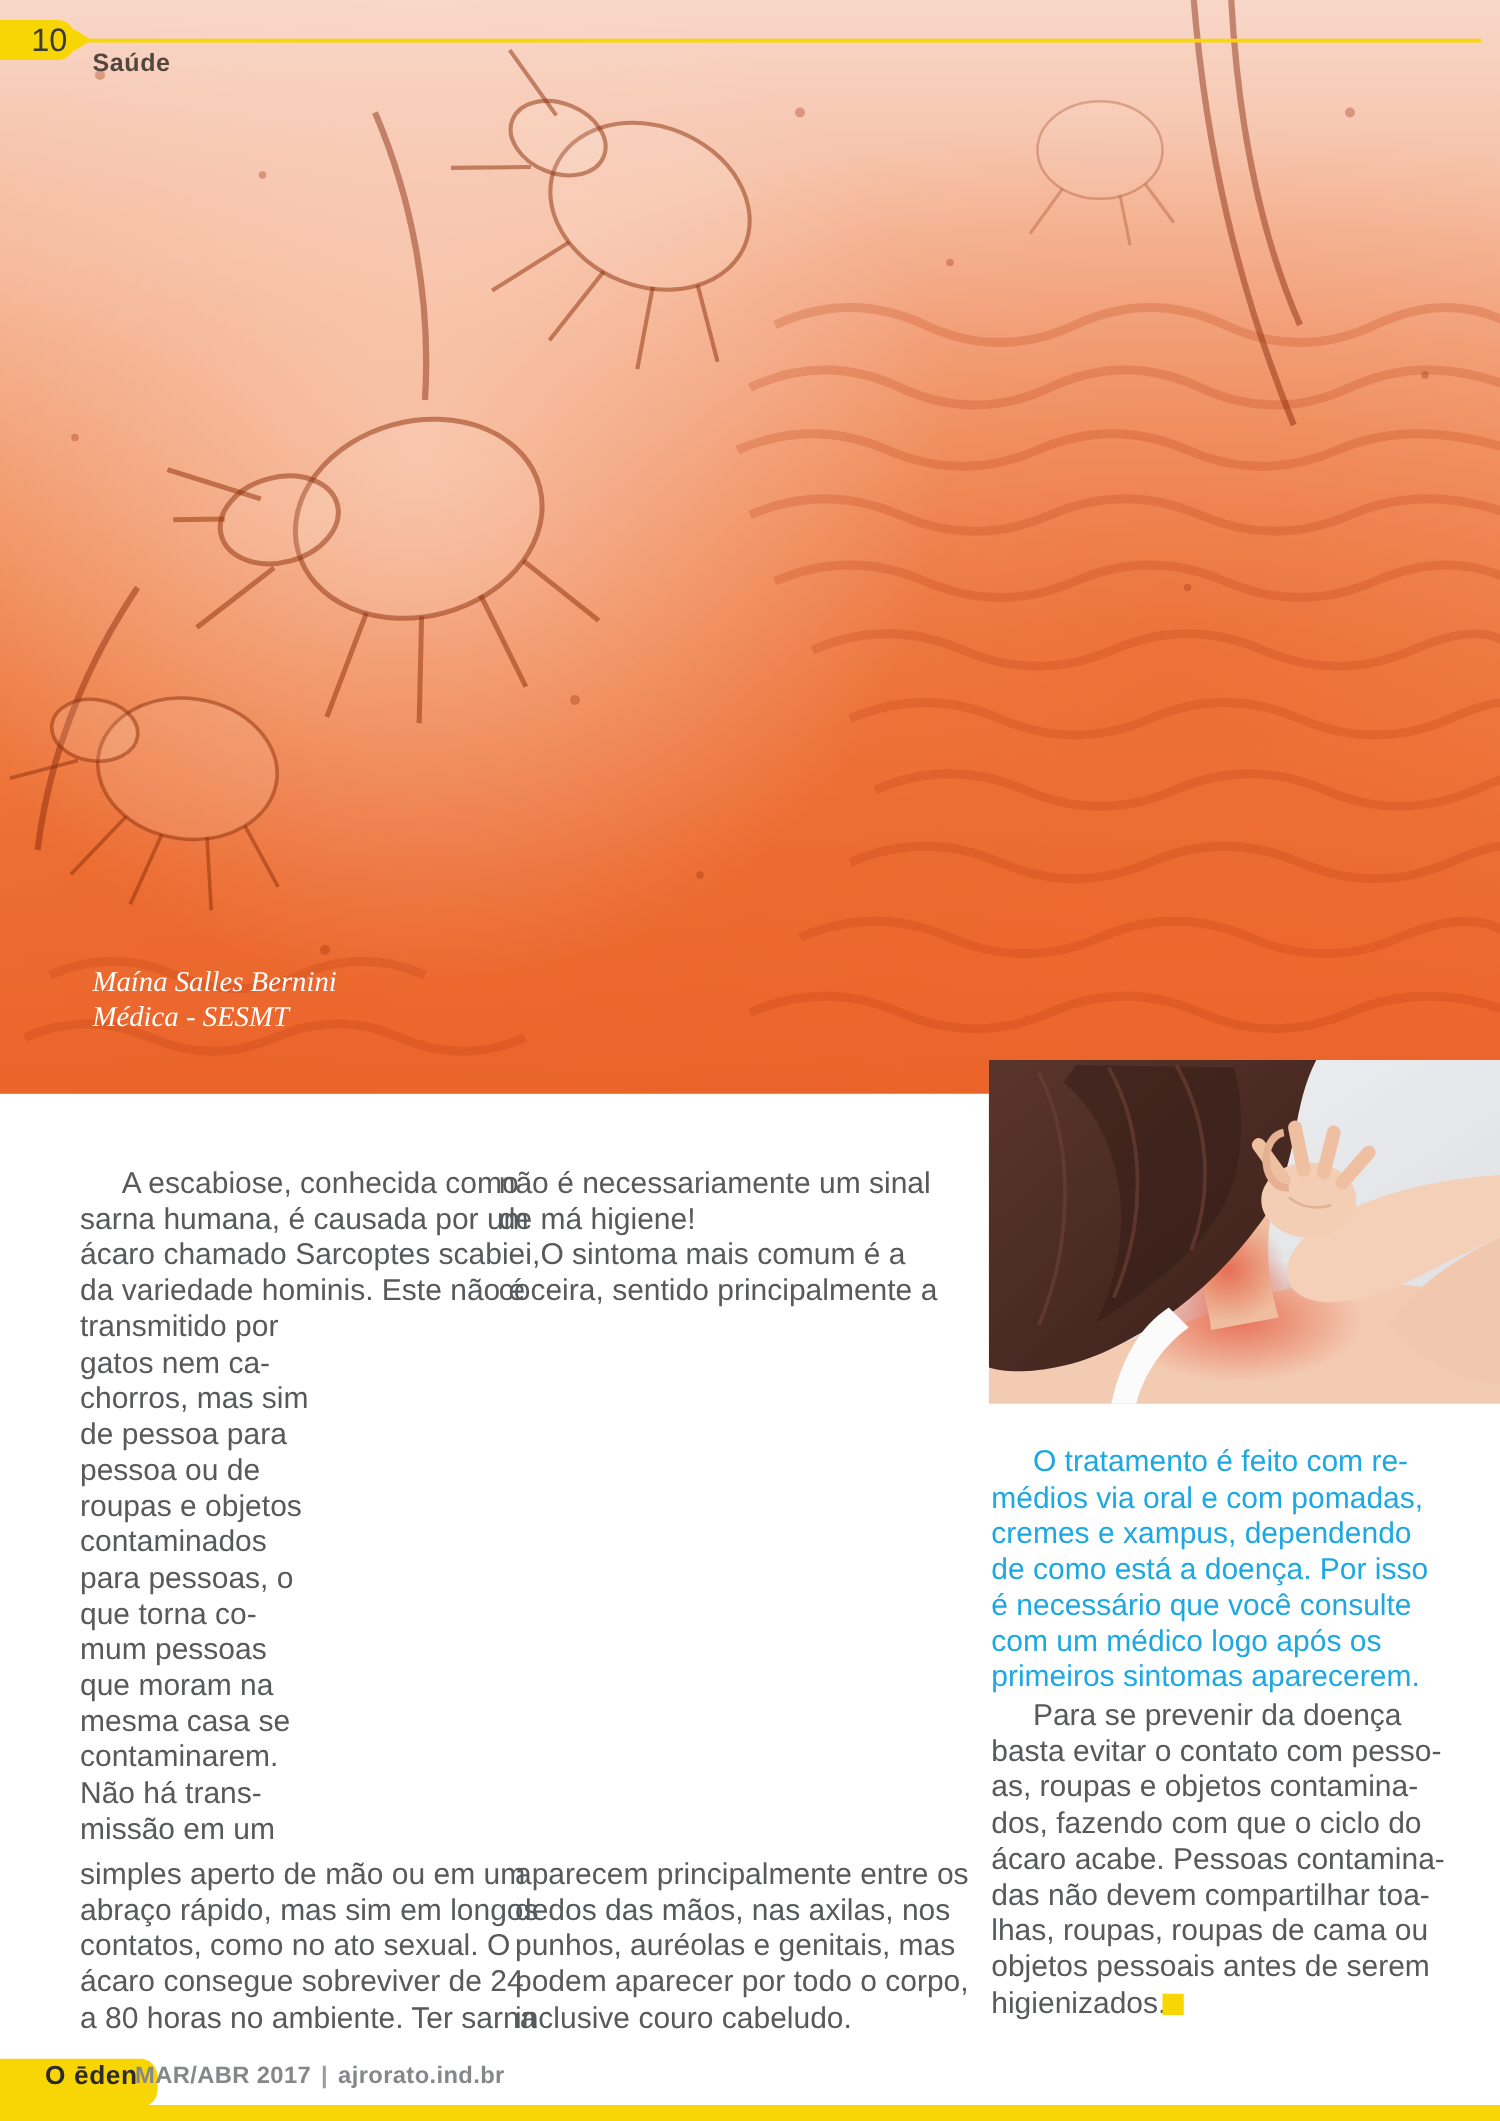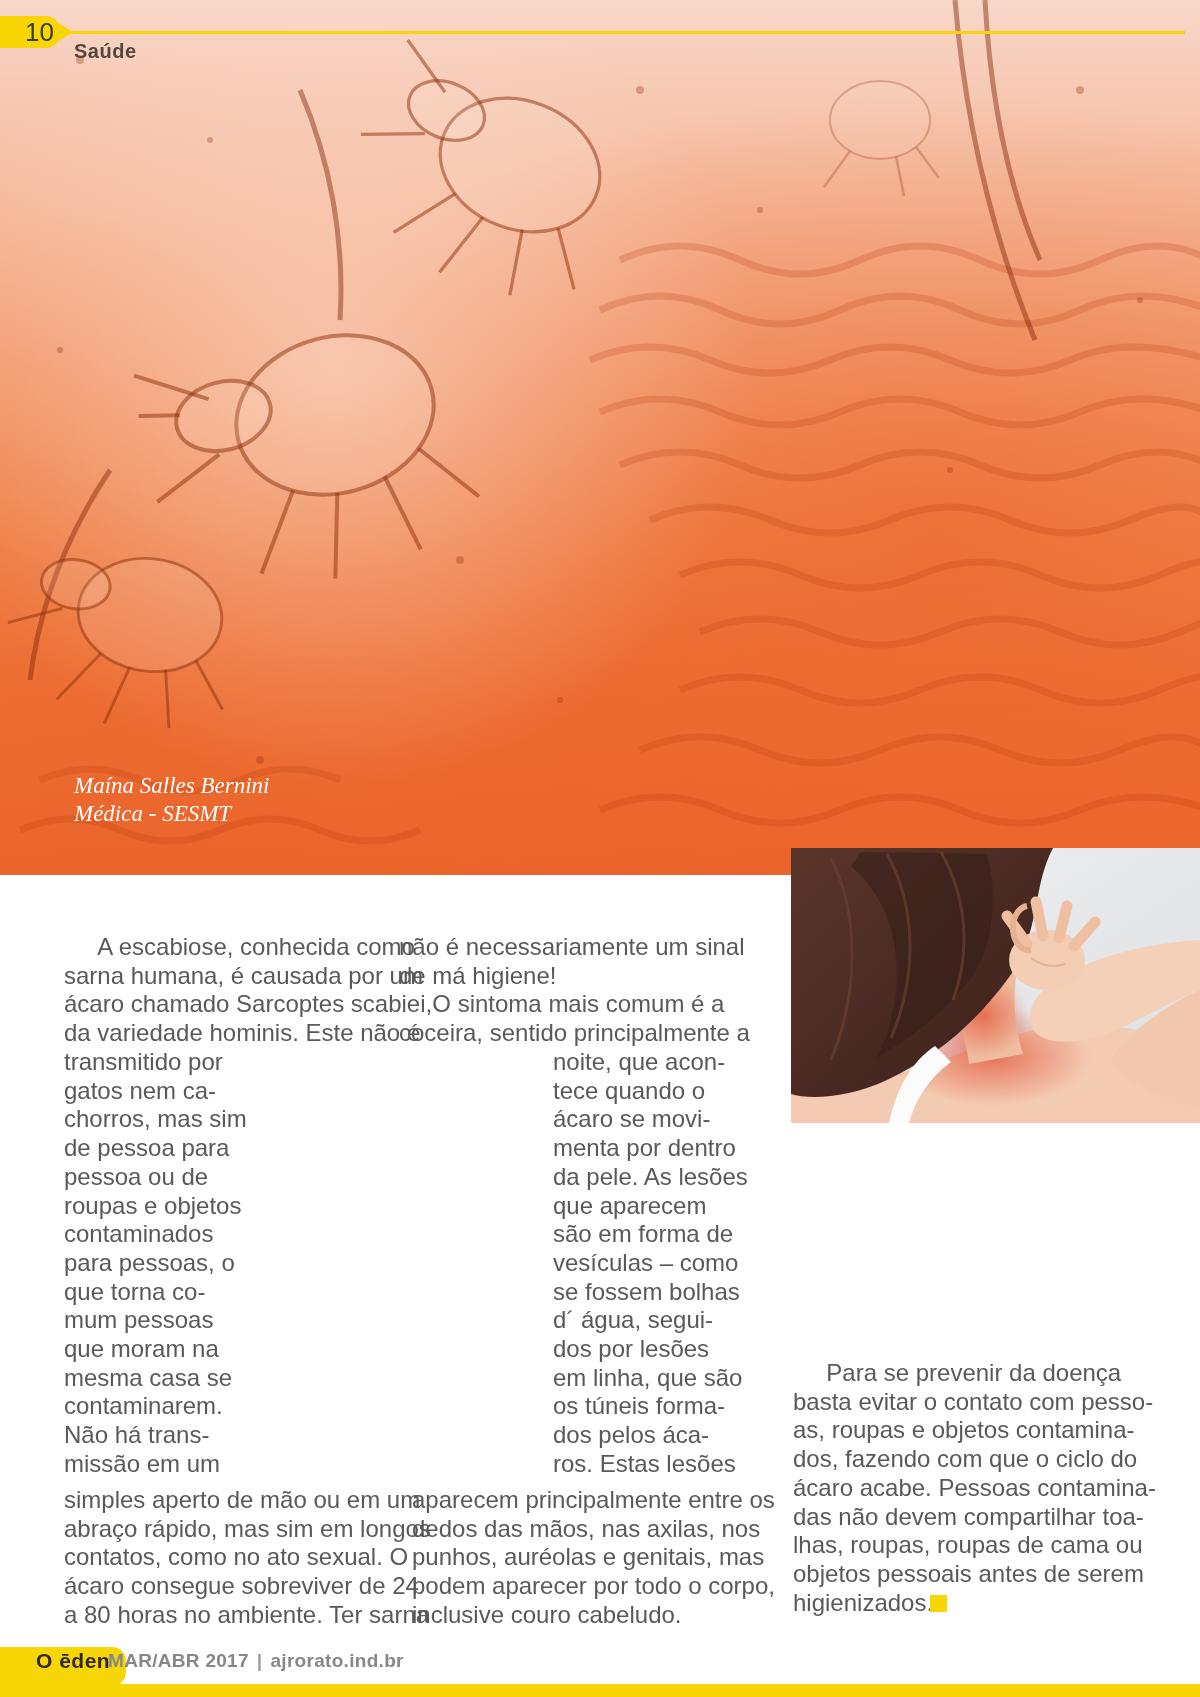--- a/index.html
+++ b/index.html
@@ -202,41 +202,33 @@
 abraço rápido, mas sim em longos
 contatos, como no ato sexual. O
 ácaro consegue sobreviver de 24
 a 80 horas no ambiente. Ter sarna</div>
 
 
   <div class="bt c2a">não é necessariamente um sinal
 de má higiene!
 &nbsp;&nbsp;&nbsp;&nbsp;&nbsp;O sintoma mais comum é a
 coceira, sentido principalmente a</div>
-  <div class="bt c2b">noite, que acon-
-tece quando o
-ácaro se movi-
-menta por dentro
-da pele. As lesões
-que aparecem
-são em forma de
-vesículas – como
-se fossem bolhas
-d´ água, segui-
-dos por lesões
-em linha, que são
-os túneis forma-
-dos pelos áca-
-ros. Estas lesões</div>
   <div class="bt c2c">aparecem principalmente entre os
 dedos das mãos, nas axilas, nos
 punhos, auréolas e genitais, mas
 podem aparecer por todo o corpo,
 inclusive couro cabeludo.</div>
 
+  <div class="bt c3a">&nbsp;&nbsp;&nbsp;&nbsp;&nbsp;O tratamento é feito com re-
+médios via oral e com pomadas,
+cremes e xampus, dependendo
+de como está a doença. Por isso
+é necessário que você consulte
+com um médico logo após os
+primeiros sintomas aparecerem.</div>
   <div class="bt c3b">&nbsp;&nbsp;&nbsp;&nbsp;&nbsp;Para se prevenir da doença
 basta evitar o contato com pesso-
 as, roupas e objetos contamina-
 dos, fazendo com que o ciclo do
 ácaro acabe. Pessoas contamina-
 das não devem compartilhar toa-
 lhas, roupas, roupas de cama ou
 objetos pessoais antes de serem
 higienizados.</div>
   <div class="endmark"></div>

